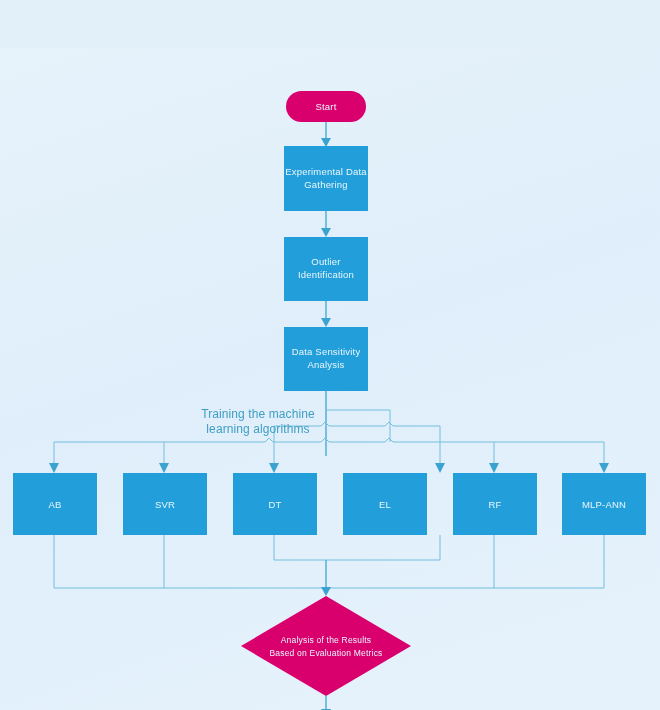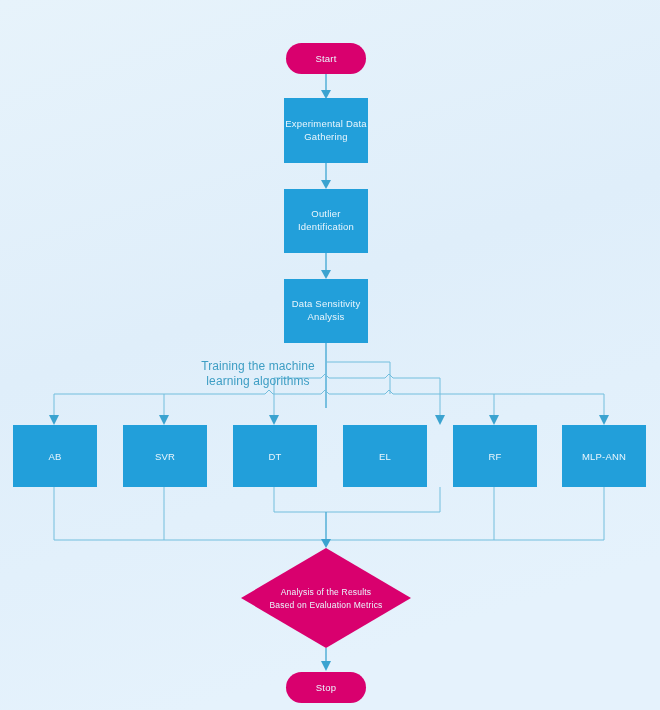--- a/index.html
+++ b/index.html
@@ -11,20 +11,21 @@
     height: 710px;
     font-family: "Liberation Sans", sans-serif;
     background: #e2f0fa;
     overflow: hidden;
   }
   #flowchart-canvas {
     position: relative;
     width: 660px;
     height: 608px;
     background: linear-gradient(165deg, #e6f2fb 0%, #dfeefa 45%, #e4f1fb 100%);
+    margin-top: 48px;
   }
   svg.diagram {
     position: absolute;
     left: 0;
     top: 0;
     width: 660px;
     height: 710px;
     display: block;
   }
   .node-label {

